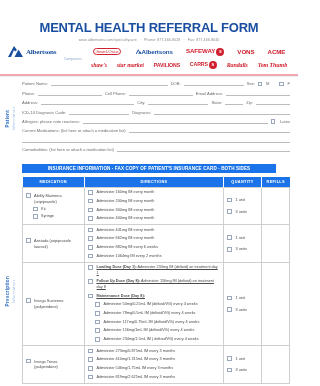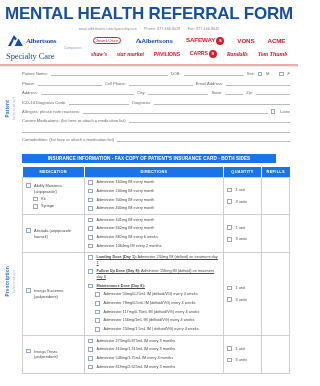--- a/index.html
+++ b/index.html
@@ -7,25 +7,25 @@
     width: 298px; height: 386px;
     background: #fff;
     font-family: "Liberation Sans", sans-serif;
     overflow: hidden;
   }
   .page { position: relative; width: 298px; height: 386px; background: #fff; }
 
   
   .hdr-title {
     text-align: center;
-    font-size: 17px;
+    font-size: 13px;
     font-weight: bold;
     color: #1a4fa0;
     letter-spacing: -0.2px;
-    padding-top: 4px;
+    padding-top: 20px;
   }
   .hdr-sub {
     text-align: center;
     font-size: 3.6px;
     color: #8a8a8a;
     letter-spacing: 0.1px;
     padding-top: 3px;
     white-space: nowrap;
   }
   .hdr-sub .dot { padding: 0 3px; color: #b0b0b0; }
@@ -193,21 +193,20 @@
         <div class="row1">
           <span class="alb-A">
             <svg width="18" height="13" viewBox="0 0 18 13">
               <path d="M2 12 L8 1 L11 5 L9 6.5 L8 5 L5 12 Z" fill="#1a4fa0"></path>
               <path d="M8.5 12 L12.5 4.5 L17 12 Z" fill="#1a4fa0"></path>
             </svg>
           </span>
           <span class="alb-word">Albertsons</span>
         </div>
         <div class="alb-companies">Companies</div>
-        <div class="alb-spec">Specialty Care</div>
       </div>
 
       <div class="brand-grid">
         <div class="brand-row">
           <span class="brand-pill">Jewel-Osco</span>
           <span class="brand blue">
             <svg width="7" height="7" viewBox="0 0 18 13" style="vertical-align:-1px">
                 <path d="M2 12 L8 1 L11 5 L9 6.5 L8 5 L5 12 Z" fill="#1a4fa0"></path>
                 <path d="M8.5 12 L12.5 4.5 L17 12 Z" fill="#1a4fa0"></path>
               </svg><span>Albertsons</span>

